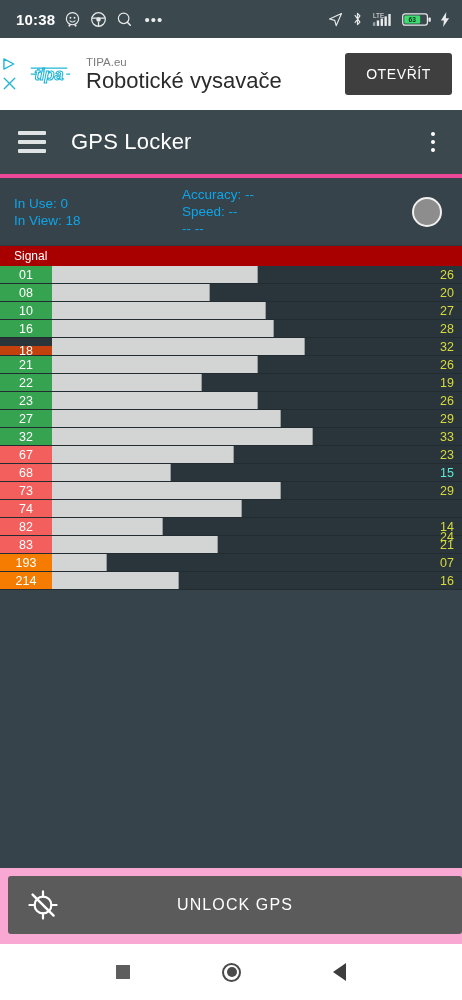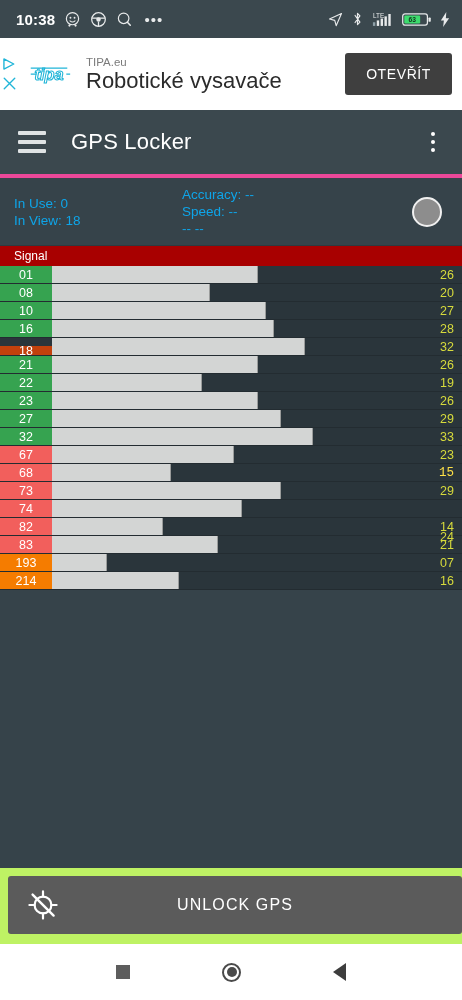--- a/index.html
+++ b/index.html
@@ -92,21 +92,21 @@
     background: #d3d5d4; border-right: 1px solid #9a9c9b;
   }
   .row-sig {
     width: 54px; flex: 0 0 54px; color: #d7db3c; font-size: 12.5px;
     display: flex; align-items: center; justify-content: flex-end; padding-right: 8px;
   }
 
   .spacer { flex: 1 1 auto; background: #36434a; }
 
   
-  .btn-wrap { flex: 0 0 76px; padding: 8px 0 10px 8px; background: #bef264; }
+  .btn-wrap { flex: 0 0 76px; padding: 8px 0 10px 8px; background: #f9a8d4; }
   .unlock {
     width: 100%; height: 100%; background: #5b5b5b; border: none; border-radius: 3px;
     color: #fff; font-size: 16px; letter-spacing: 1.1px; position: relative;
     display: flex; align-items: center; justify-content: center;
     font-family: "Liberation Sans", sans-serif;
   }
   .unlock .gps-off { position: absolute; left: 18px; top: 50%; transform: translateY(-50%); line-height: 0; }
 
   
   .navbar {
@@ -325,21 +325,21 @@
         <div class="row-bar">
           <div class="fill" style="width: 51.1111%; background: rgb(211, 213, 212);"></div>
         </div>
         <div class="row-sig" style="color: rgb(215, 219, 60);">23</div>
       </div>
       <div class="row">
         <div class="row-no" style="background: rgb(242, 95, 92);">68</div>
         <div class="row-bar">
           <div class="fill" style="width: 33.3333%; background: rgb(211, 213, 212);"></div>
         </div>
-        <div class="row-sig" style="color: #fde047; font-family: Liberation Mono, monospace;">15</div>
+        <div class="row-sig" style="color: #5eead4;">15</div>
       </div>
       <div class="row">
         <div class="row-no" style="background: rgb(242, 95, 92);">73</div>
         <div class="row-bar">
           <div class="fill" style="width: 64.4444%; background: rgb(211, 213, 212);"></div>
         </div>
         <div class="row-sig" style="color: rgb(215, 219, 60);">29</div>
       </div>
       <div class="row">
         <div class="row-no" style="background: rgb(242, 95, 92);">74</div>

